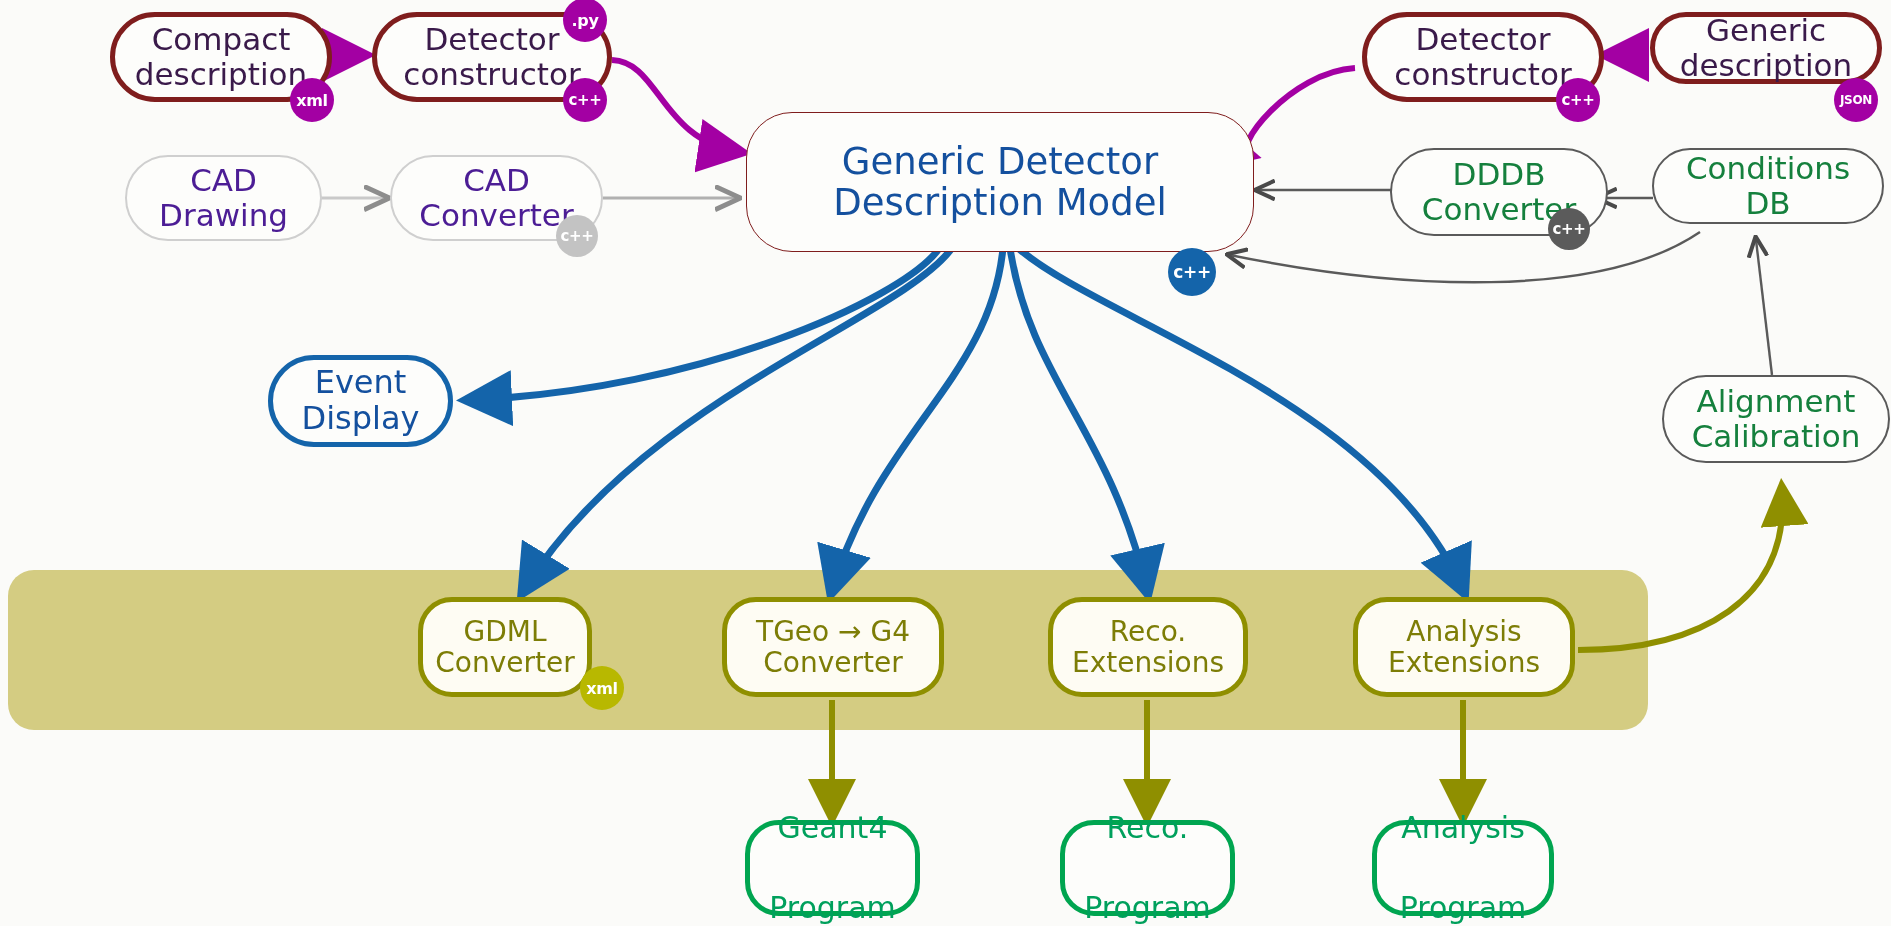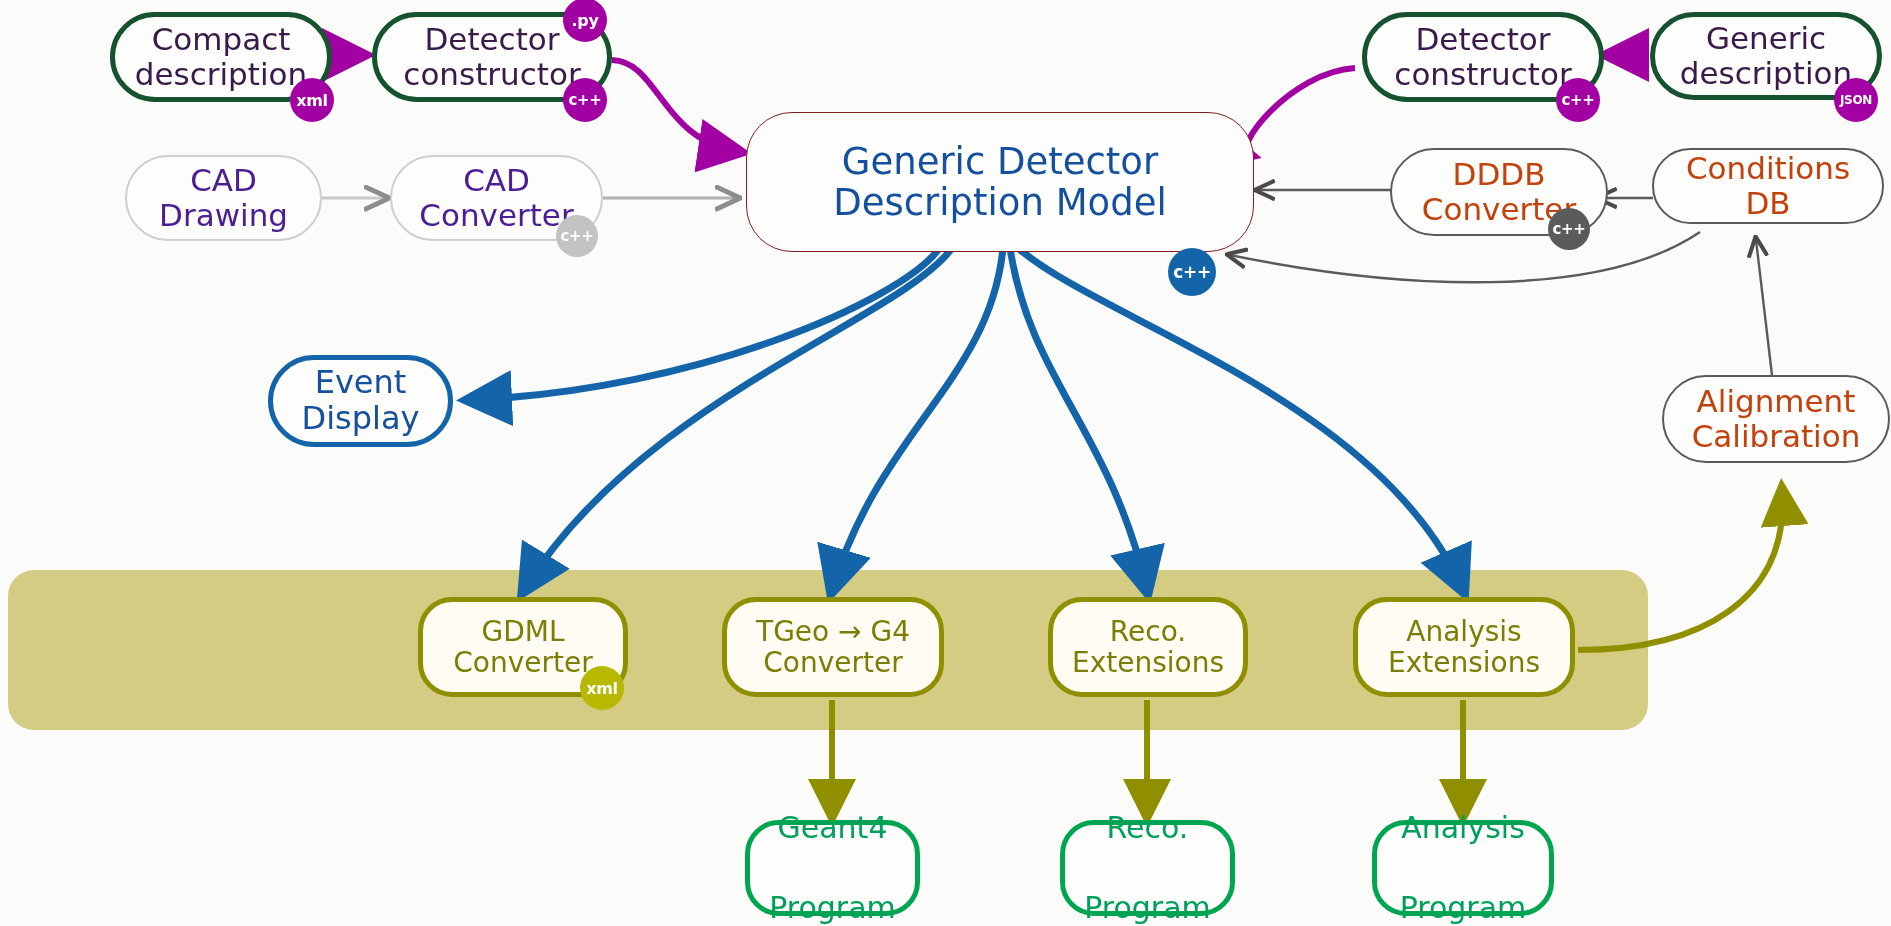--- a/index.html
+++ b/index.html
@@ -30,33 +30,33 @@
     text-align: center;
     border-radius: 999px;
     background: #fdfdfb;
     line-height: 1.12;
     white-space: nowrap;
   }
   .node .ln { display: block; }
 
   
   .n-purple {
-    border: 5px solid #14532d;
+    border: 5px solid #7f1d1d;
     color: #3a1a4a;
     font-size: 31px;
   }
   
   .n-gray {
     border: 2px solid #cfcfcf;
     color: #4c1d95;
     font-size: 31px;
   }
   .n-gray-solid {
     border: 2px solid #5a5a5a;
-    color: #c2410c;
+    color: #15803d;
     font-size: 31px;
   }
   
   .n-blue-main {
     border: 1px solid #7f1d1d;
     color: #14509e;
     font-size: 37px;
     font-weight: 500;
     border-radius: 46px;
   }
@@ -215,21 +215,21 @@
     <span class="ln">Description Model</span>
   </div>
   <div class="badge b-blue" style="left:1168px; top:248px; width:48px; height:48px; font-size:17px;">c++</div>
 
   <div class="node n-purple" style="left:1362px; top:12px; width:242px; height:90px;">
     <span class="ln">Detector</span>
     <span class="ln">constructor</span>
   </div>
   <div class="badge b-purple" style="left:1556px; top:78px; width:44px; height:44px; font-size:15px;">c++</div>
 
-  <div class="node n-purple" style="left:1650px; top:12px; width:232px; height:88px;">
+  <div class="node n-purple" style="left:1650px; top:12px; width:232px; height:72px;">
     <span class="ln">Generic</span>
     <span class="ln">description</span>
   </div>
   <div class="badge b-purple" style="left:1834px; top:78px; width:44px; height:44px; font-size:12px;">JSON</div>
 
   <div class="node n-gray-solid" style="left:1390px; top:148px; width:218px; height:88px;">
     <span class="ln">DDDB</span>
     <span class="ln">Converter</span>
   </div>
   <div class="badge b-gray" style="left:1548px; top:208px; width:42px; height:42px; font-size:15px;">c++</div>
@@ -242,21 +242,21 @@
   <div class="node n-gray-solid" style="left:1662px; top:375px; width:228px; height:88px;">
     <span class="ln">Alignment</span>
     <span class="ln">Calibration</span>
   </div>
 
   <div class="node n-blue" style="left:268px; top:355px; width:185px; height:92px;">
     <span class="ln">Event</span>
     <span class="ln">Display</span>
   </div>
 
-  <div class="node n-olive" style="left:418px; top:597px; width:210px; height:100px;">
+  <div class="node n-olive" style="left:418px; top:597px; width:174px; height:100px;">
     <span class="ln">GDML</span>
     <span class="ln">Converter</span>
   </div>
   <div class="badge b-olive" style="left:580px; top:666px; width:44px; height:44px; font-size:16px;">xml</div>
 
   <div class="node n-olive" style="left:722px; top:597px; width:222px; height:100px;">
     <span class="ln">TGeo → G4</span>
     <span class="ln">Converter</span>
   </div>
 

